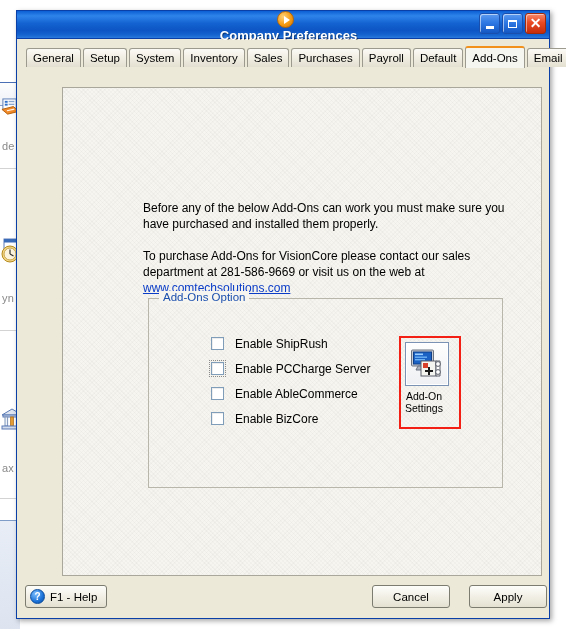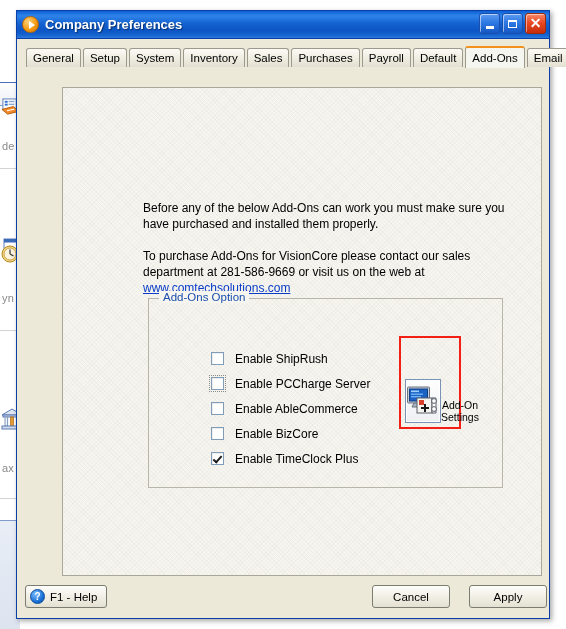--- a/index.html
+++ b/index.html
@@ -78,20 +78,21 @@
     position: relative;
     height: 28px;
     background: linear-gradient(180deg,
         #0b5fd4 0%, #1b6fdd 8%, #2f84ea 18%,
         #1463d2 45%, #0c55c4 72%, #1463cf 88%, #2a79dd 100%);
     border-bottom: 1px solid #0a3fa8;
     display: flex;
     align-items: center;
     padding-left: 5px;
     box-sizing: border-box;
+    flex-direction: column;
   }
   .title-icon {
     width: 17px; height: 17px;
     border-radius: 50%;
     background: radial-gradient(circle at 35% 32%, #ffd27a 0%, #f59b12 55%, #c96f06 100%);
     border: 1px solid #b5670a;
     box-sizing: border-box;
     display: flex;
     align-items: center;
     justify-content: center;
@@ -256,21 +257,21 @@
     background: #f6f5ef;
     padding: 0 4px;
     font-size: 11.5px;
     color: #1b4fae;
     white-space: nowrap;
   }
 
   .check-list {
     position: absolute;
     left: 62px;
-    top: 47px;
+    top: 32px;
   }
   .check-row {
     display: flex;
     align-items: center;
     height: 25px;
   }
   .checkbox {
     width: 13px; height: 13px;
     border: 1px solid #7f9db9;
     background: #ffffff;
@@ -316,22 +317,22 @@
     box-sizing: border-box;
     background: transparent;
   }
   .toolbtn {
     position: absolute;
     left: 256px;
     top: 43px;
     width: 50px;
     height: 81px;
     display: flex;
-    flex-direction: row;
-    align-items: flex-end;
+    flex-direction: column;
+    align-items: flex-start;
   }
   .toolbtn-icon-frame {
     width: 44px;
     height: 44px;
     border: 1px solid #7a93b5;
     background: linear-gradient(180deg,#fefefe 0%, #eef0f3 100%);
     box-sizing: border-box;
     display: flex;
     align-items: center;
     justify-content: center;
@@ -523,26 +524,20 @@
           <div class="check-row">
             <span class="checkbox"></span>
             <span class="check-label">Enable AbleCommerce</span>
           </div>
 
           <div class="check-row">
             <span class="checkbox"></span>
             <span class="check-label">Enable BizCore</span>
           </div>
 
-          <div class="check-row">
-            <span class="checkbox">
-              <span class="tick"></span>
-            </span>
-            <span class="check-label">Enable TimeClock Plus</span>
-          </div>
 
         </div>
 
         <div class="highlight-box"></div>
 
         <div class="toolbtn">
           <span class="toolbtn-icon-frame">
             <svg width="34" height="32" viewBox="0 0 34 32">
               <rect x="1.5" y="2" width="22" height="16" rx="1" fill="#c8ccd4" stroke="#6b7280"></rect>
               <rect x="3.5" y="4" width="18" height="12" fill="#1b62c4" stroke="#0f3f86"></rect>

